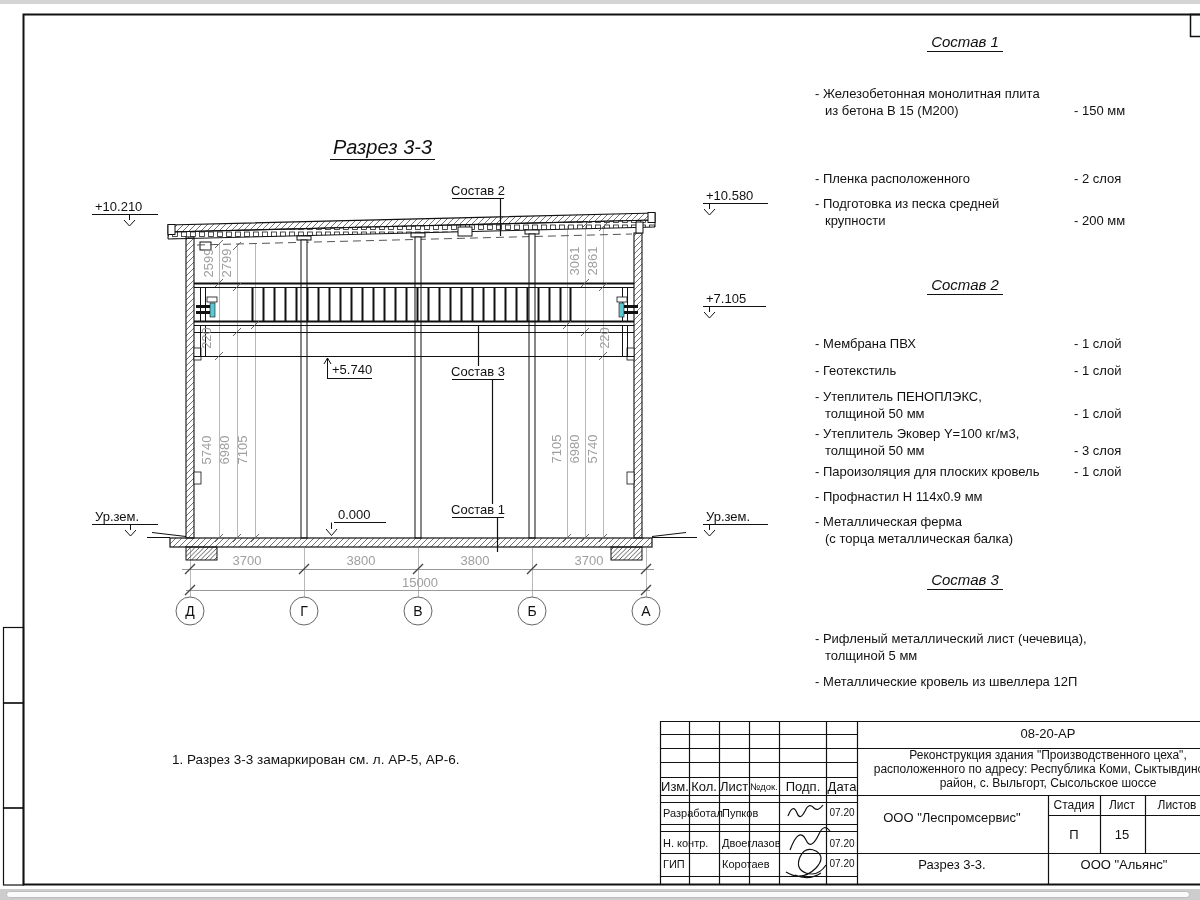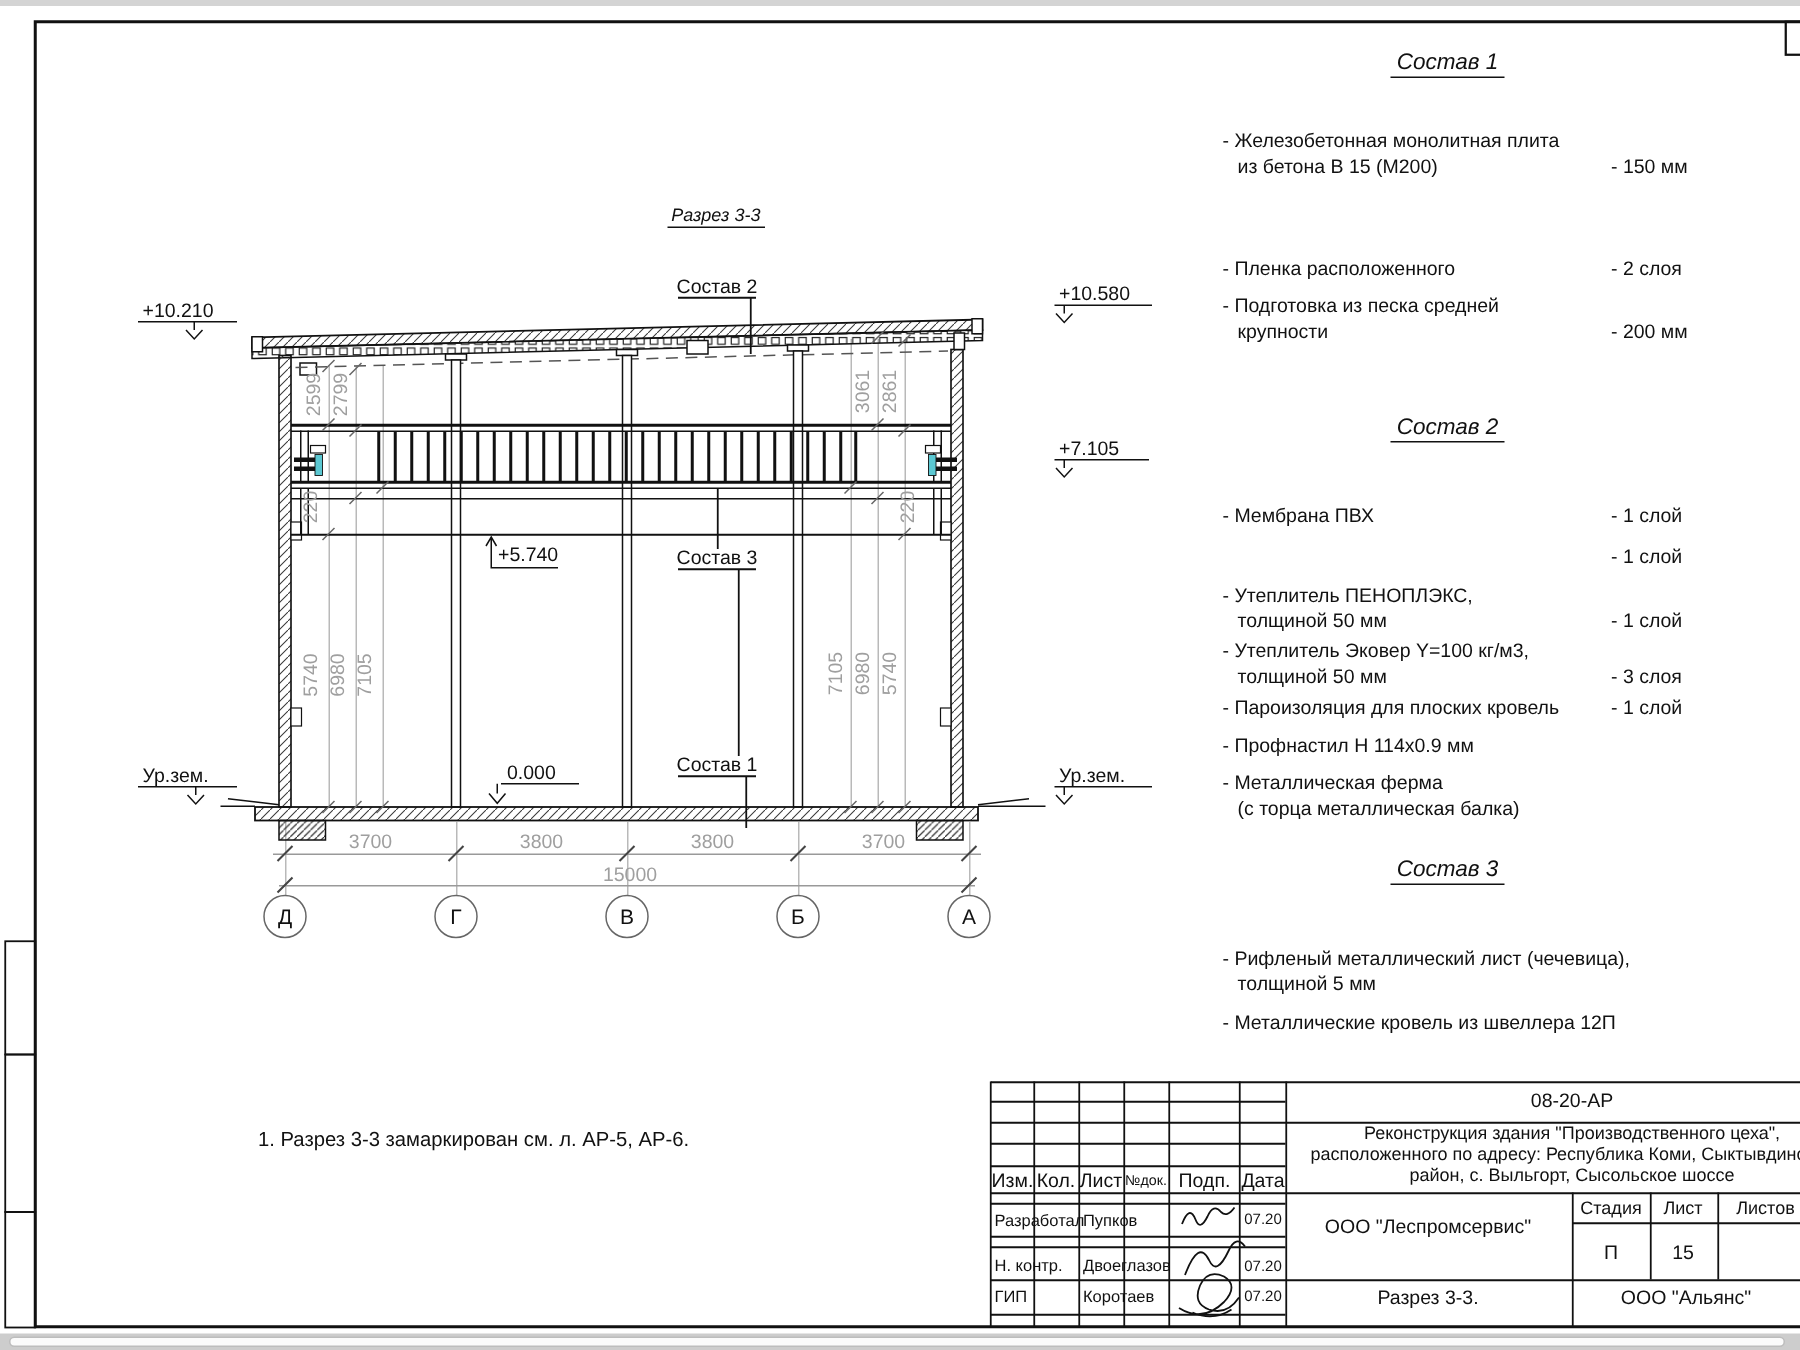--- a/index.html
+++ b/index.html
@@ -1,20 +1,20 @@
 <!DOCTYPE html>
 <html><head>
 <meta charset="utf-8">
 <style>
   html,body{margin:0;padding:0;width:1200px;height:900px;overflow:hidden;background:#fff;
     font-family:"Liberation Sans",sans-serif;color:#111;}
   #stage{position:absolute;left:0;top:0;width:1200px;height:900px;}
   svg{position:absolute;left:0;top:0;}
   .abs{position:absolute;}
-  .drawing-title{left:330px;top:136px;width:180px;text-align:right;font-style:italic;font-size:12px;}
+  .drawing-title{left:330px;top:136px;width:180px;text-align:left;font-style:italic;font-size:20px;}
   .drawing-title span{border-bottom:1.3px solid #111;padding:0 3px 1px;}
   .sec-title{width:170px;text-align:center;font-style:italic;font-size:15px;}
   .sec-title span{border-bottom:1.2px solid #111;padding:0 4px 1px;}
   .li-name{position:absolute;left:815px;width:296px;font-size:13px;line-height:16.5px;
     white-space:pre-line;padding-left:10px;text-indent:-10px;}
   .li-val{position:absolute;left:1055px;font-size:13px;margin-left:19px;}
   .note{left:172px;top:752px;font-size:13.5px;}
   .topstrip{left:0;top:0;width:1200px;height:4px;background:#d4d4d4;}
   .scroll-track{left:0;top:889px;width:1200px;height:11px;background:#cdcdcd;}
   .scroll-thumb{left:6px;top:891px;width:1184px;height:7px;background:#fbfbfb;border-radius:4px;
@@ -317,20 +317,21 @@
 <div class="li-val" style="top:103px">- 150 мм</div>
 <div class="li-name" style="top:171px">- Пленка расположенного</div>
 <div class="li-val" style="top:171px">-  2 слоя</div>
 <div class="li-name" style="top:196px">- Подготовка из песка средней
 крупности</div>
 <div class="li-val" style="top:213px">- 200 мм</div>
 
 <div class="abs sec-title" style="left:880px;top:276px"><span>Состав 2</span></div>
 <div class="li-name" style="top:336px">- Мембрана ПВХ</div>
 <div class="li-val" style="top:336px">- 1 слой</div>
+<div class="li-name" style="top:363px">- Геотекстиль</div>
 <div class="li-val" style="top:363px">- 1 слой</div>
 <div class="li-name" style="top:389px">- Утеплитель ПЕНОПЛЭКС,
 толщиной 50 мм</div>
 <div class="li-val" style="top:406px">- 1 слой</div>
 <div class="li-name" style="top:426px">- Утеплитель Эковер Y=100 кг/м3,
 толщиной 50 мм</div>
 <div class="li-val" style="top:443px">- 3 слоя</div>
 <div class="li-name" style="top:464px">- Пароизоляция для плоских кровель</div>
 <div class="li-val" style="top:464px">- 1 слой</div>
 <div class="li-name" style="top:489px">- Профнастил Н 114х0.9 мм</div>

